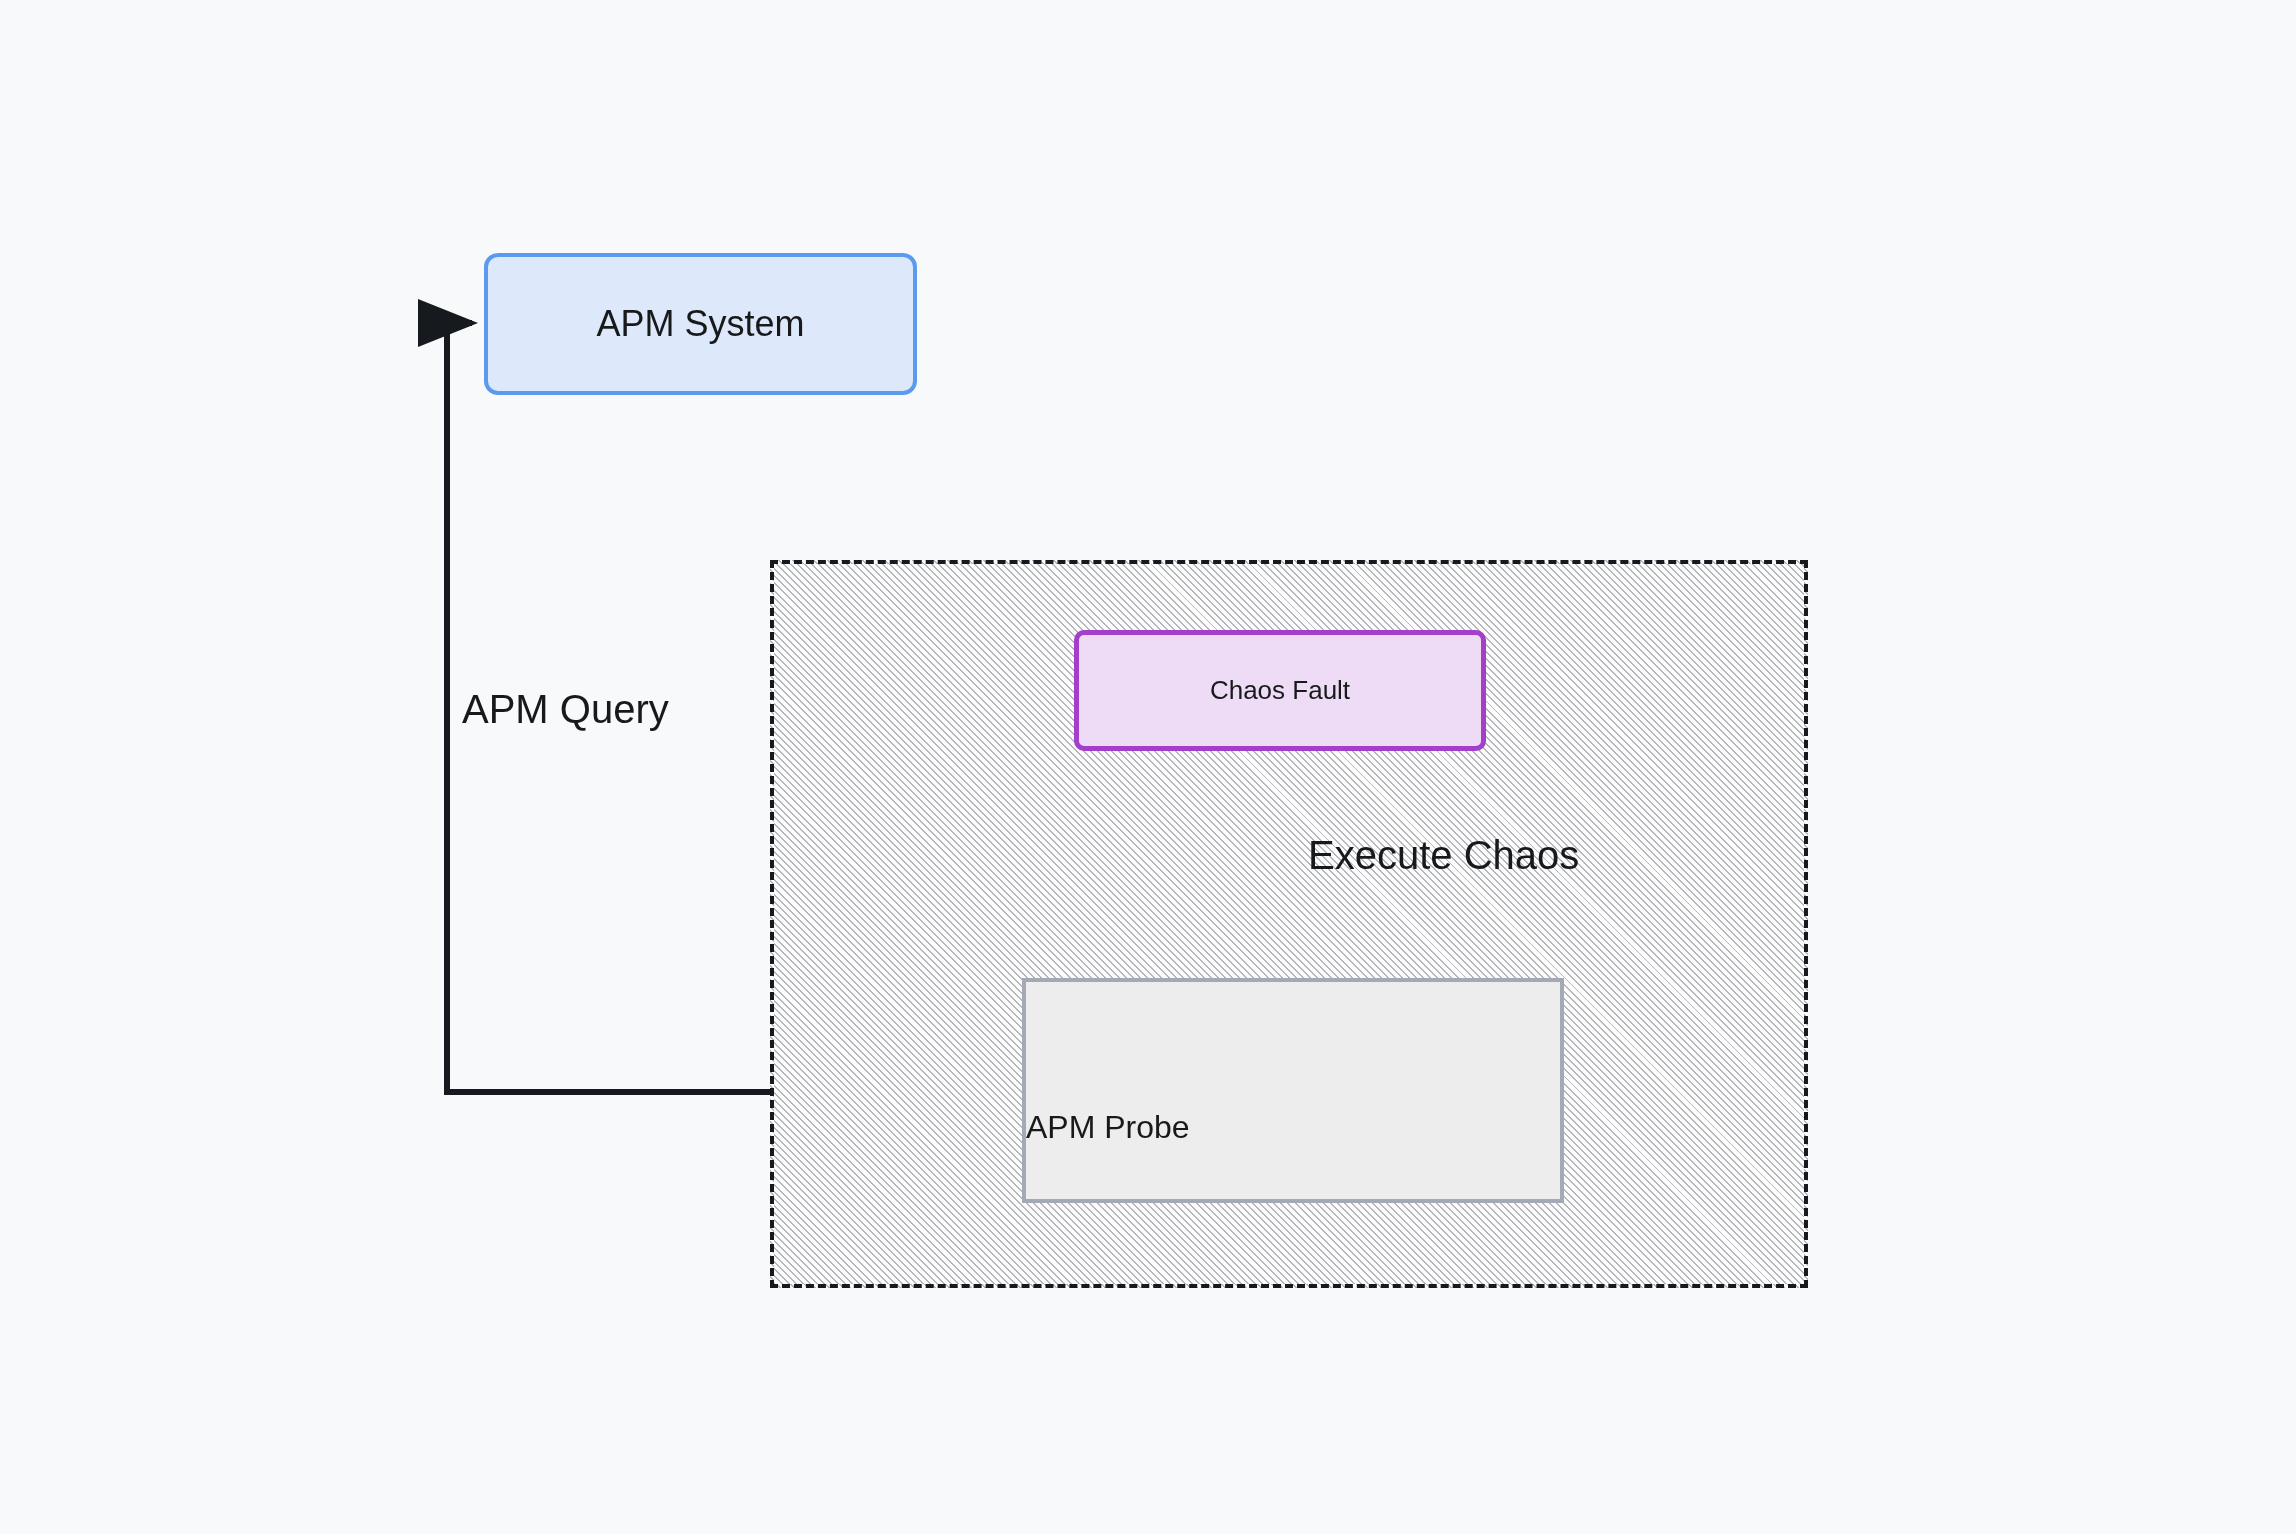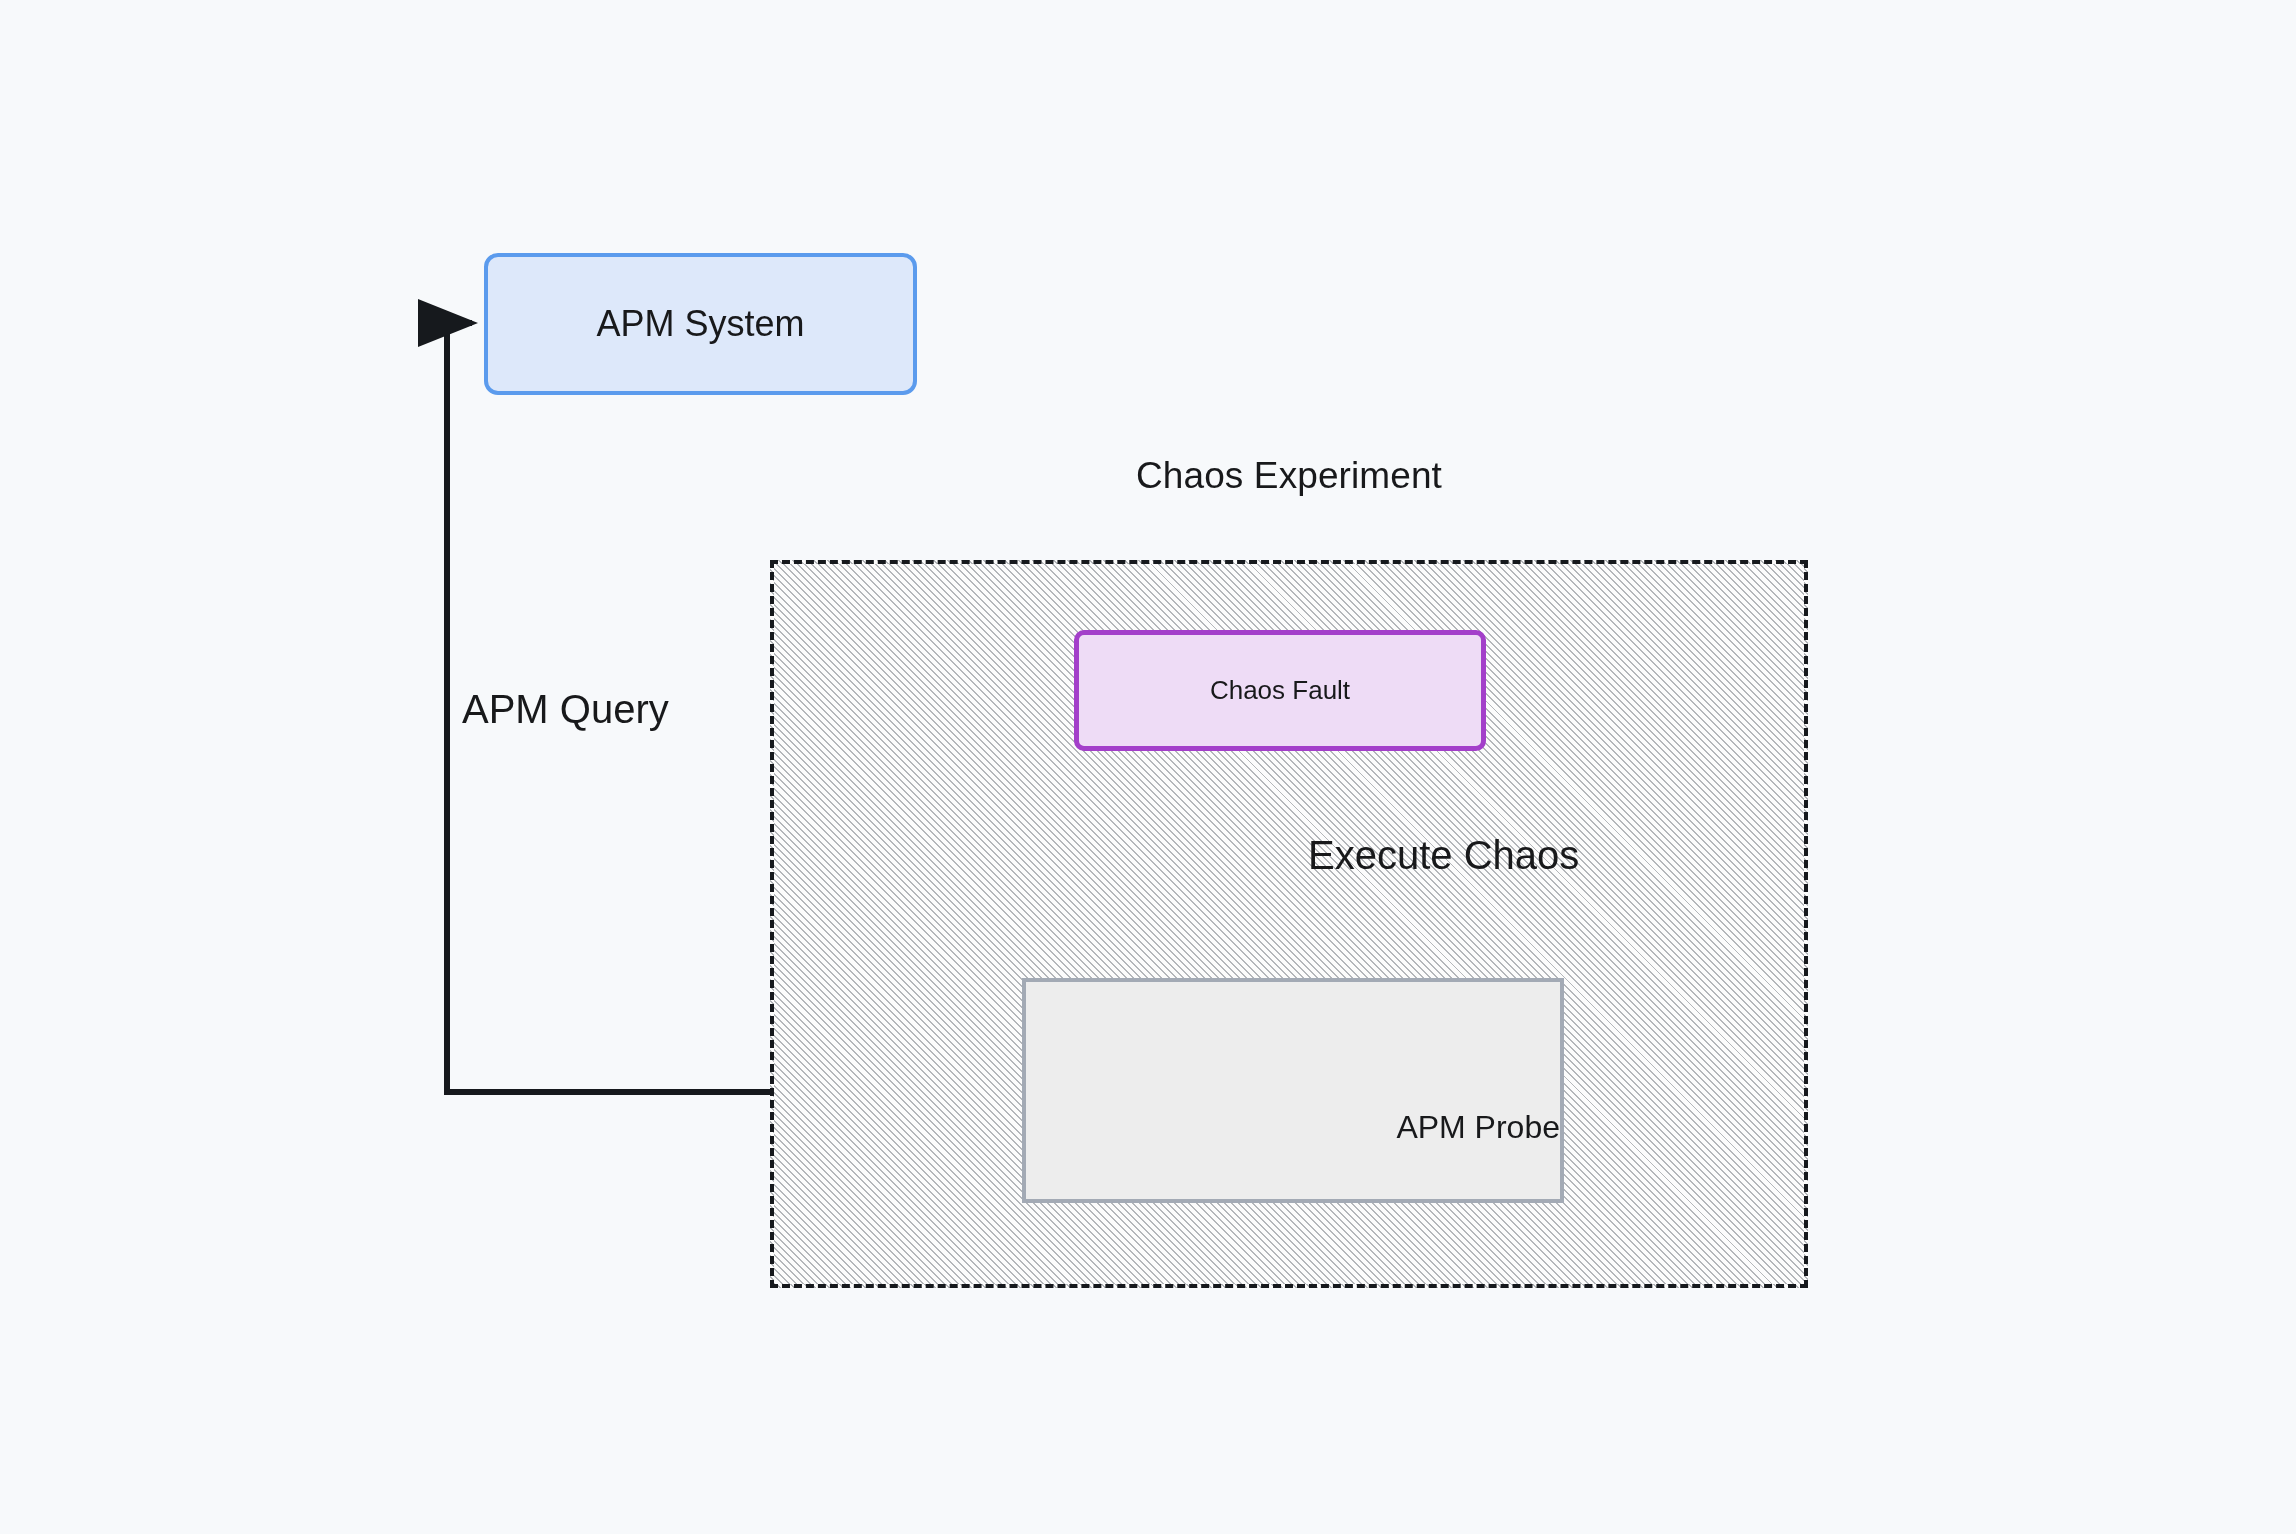--- a/index.html
+++ b/index.html
@@ -100,21 +100,21 @@
     border: 4px solid #a3aab5;
     background: #ededed;
     display: block;
   }
 
   .probe-label {
     position: absolute;
     left: 0;
     right: 0;
     top: 127px;
-    text-align: right;
+    text-align: left;
     font-size: 32px;
     color: #18191b;
   }
 
   .node-apm-connector {
     position: absolute;
     left: 59px;
     top: 37px;
     width: 410px;
     height: 72px;
@@ -158,21 +158,20 @@
 
     <path d="M 1022,1092 L 447,1092 L 447,323 L 472,323" fill="none" stroke="#16191d" stroke-width="6" stroke-linecap="butt" stroke-linejoin="miter" marker-end="url(#arrowhead)"></path>
 
     <path d="M 1270,752 L 1270,964" fill="none" stroke="#16191d" stroke-width="5" stroke-linecap="butt" marker-end="url(#arrowhead)"></path>
   </svg>
 
   <div class="node node-apm-system">
     <span>APM System</span>
   </div>
 
-  <div class="experiment-title">Chaos Experiment</div>
 
   <div class="experiment-container"></div>
 
   <div class="node node-chaos-fault">
     <span>Chaos Fault</span>
   </div>
 
   <div class="node node-apm-probe">
     <div class="probe-label">APM Probe</div>
   </div>

